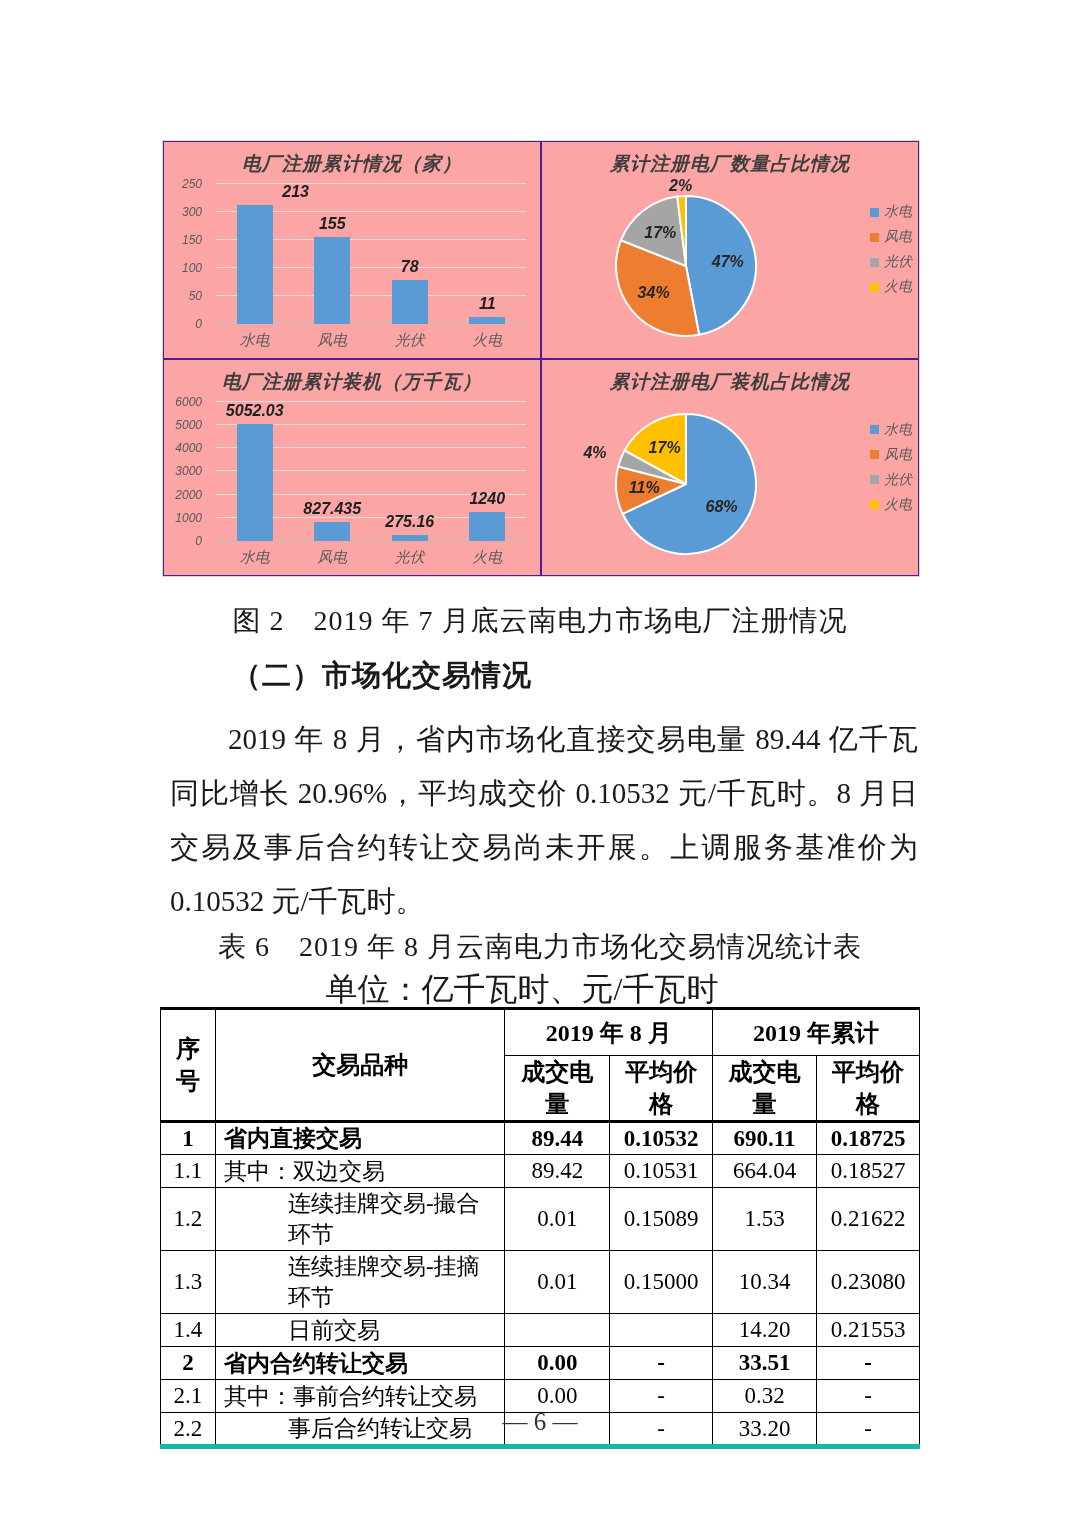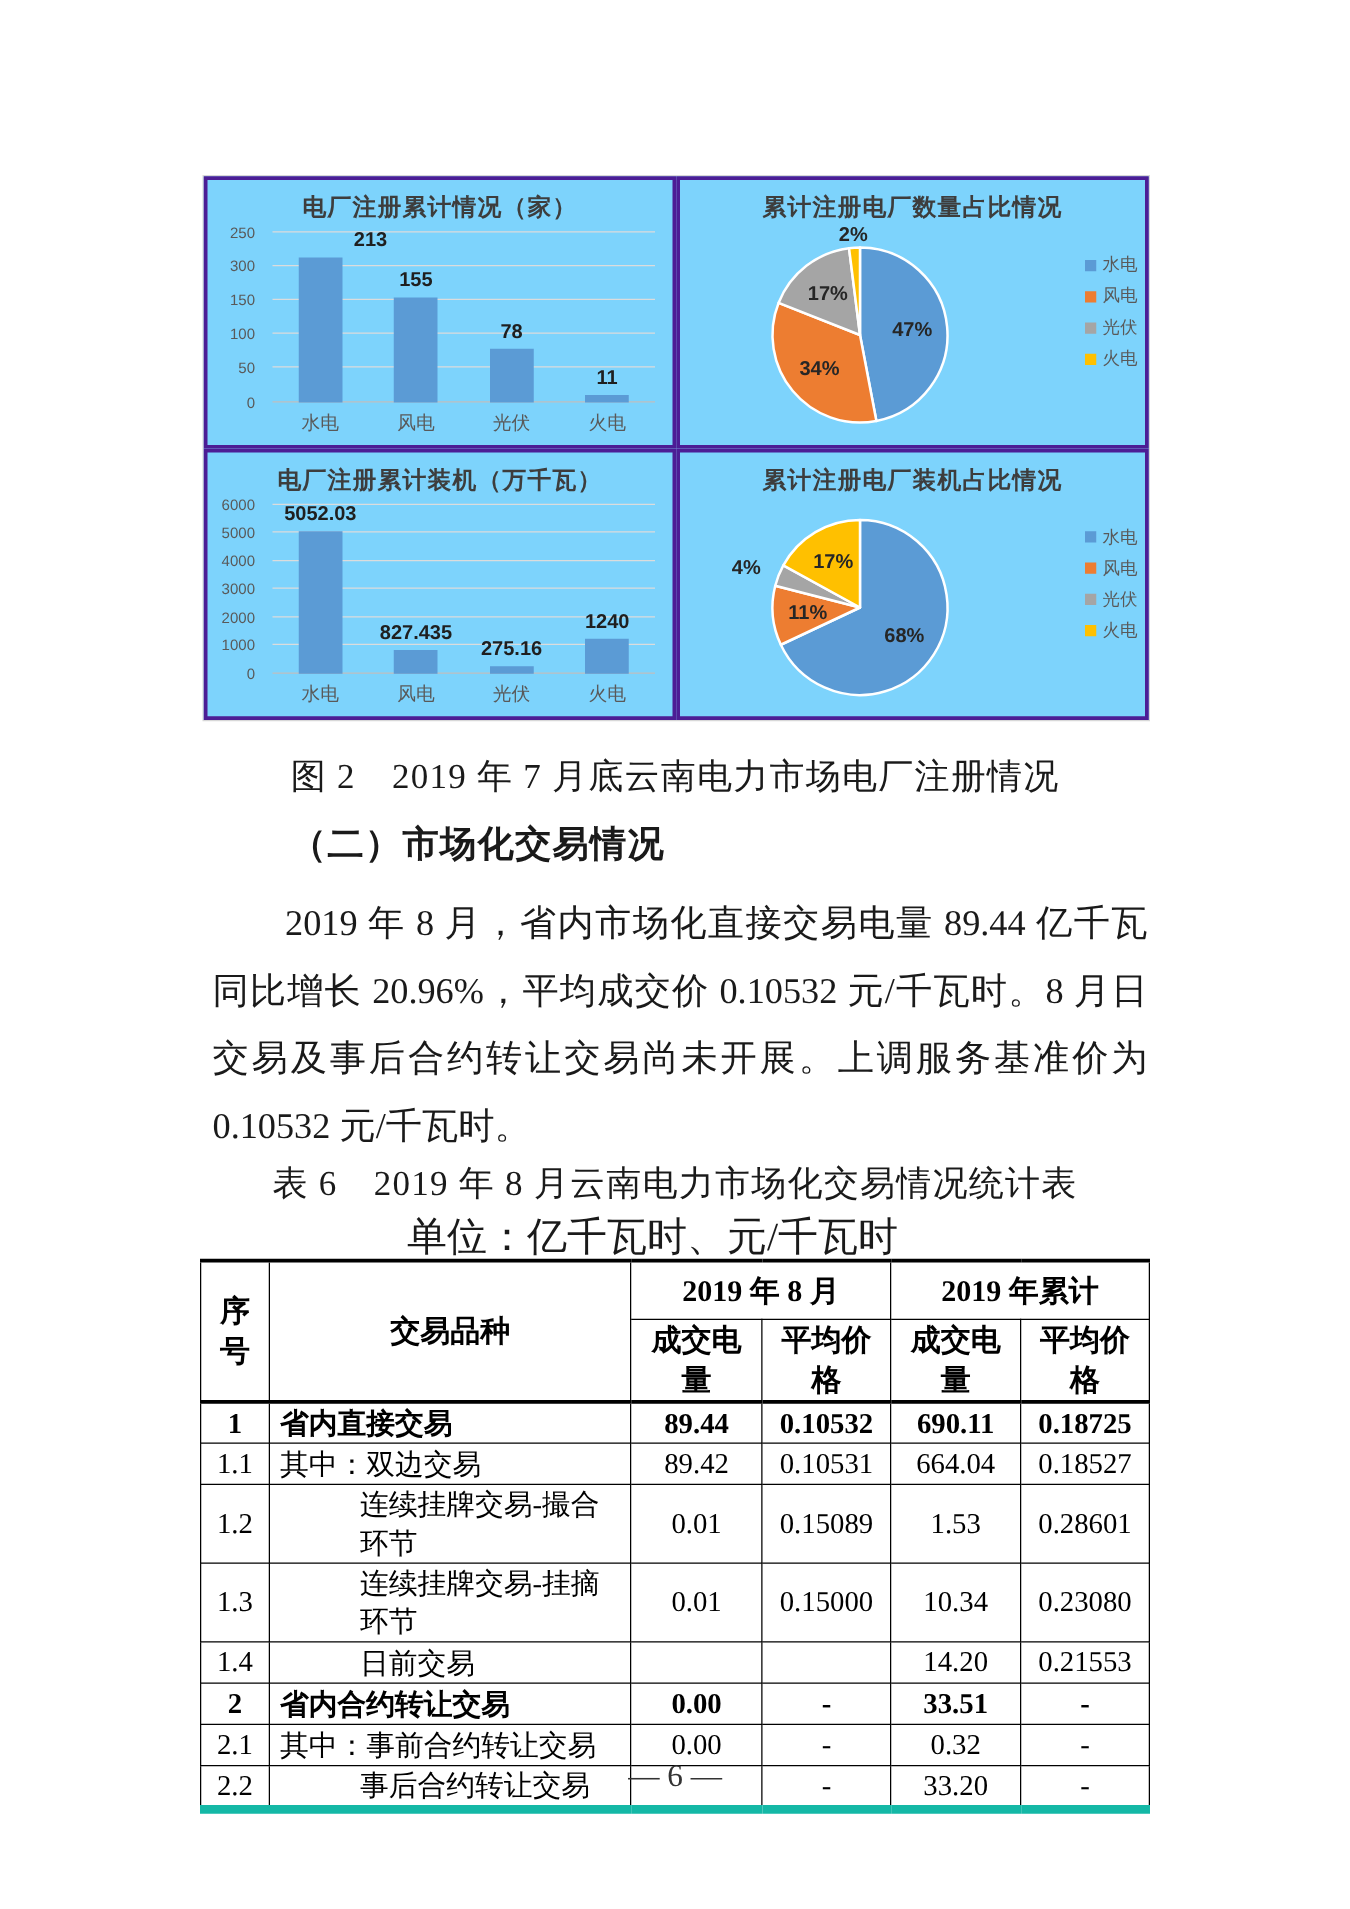--- a/index.html
+++ b/index.html
@@ -19,24 +19,25 @@
     position: absolute; left: 162px; top: 140px;
     width: 758px; height: 437px;
     display: grid;
     grid-template-columns: 1fr 1fr;
     grid-template-rows: 1fr 1fr;
     border: 1px solid #d8d8d8;
     background: #fff;
   }
   .panel {
     position: relative;
-    border: 3px solid #4c1d95;
+    border: 1px solid #4c1d95;
     overflow: hidden;
     font-family: "Liberation Sans", sans-serif;
-    background: #7dd3fc;
+    background: #fca5a5;
+    font-style: italic;
   }
   .panel-title {
     position: absolute; top: 9px; left: 0; right: 0;
     text-align: center;
     font-size: 19px; font-weight: 700; color: #3d3d3d;
     letter-spacing: 1px;
   }
   .plot { position: absolute; left: 52px; right: 14px; top: 42px; bottom: 34px; }
   .gridline { position: absolute; left: 0; right: 0; height: 1px; background: #dcdcdc; }
   .axisline { position: absolute; left: 0; right: 0; bottom: 0; height: 1px; background: #bfbfbf; }
@@ -98,21 +99,21 @@
     color: #000;
     padding: 0 4px;
     text-align: center;
     vertical-align: middle;
   }
   .stats-table thead tr:first-child th { border-top: 3px solid #000; height: 47px; }
   .stats-table thead tr:last-child th { height: 46px; }
   .stats-table thead th { font-weight: 700; font-size: 24px; }
   .stats-table tbody tr { height: 33px; }
   .stats-table tbody tr:first-child td { border-top: 3px solid #000; }
-  .stats-table tbody tr:last-child td { border-bottom: 7px solid #14b8a6; }
+  .stats-table tbody tr:last-child td { border-bottom: 5px solid #14b8a6; }
   .stats-table td.name { text-align: left; padding-left: 8px; }
   .stats-table td.name.ind1 { padding-left: 72px; }
   .stats-table tr.bold td { font-weight: 700; }
 
   .page-number {
     position: absolute; left: 0; top: 1408px; width: 100%;
     text-align: center; font-size: 25px; color: #333;
   }
 </style>
 </head>
@@ -326,21 +327,21 @@
           <td class="num">0.10531</td>
           <td class="num">664.04</td>
           <td class="num">0.18527</td>
         </tr>
         <tr>
           <td>1.2</td>
           <td class="name ind1">连续挂牌交易-撮合环节</td>
           <td class="num">0.01</td>
           <td class="num">0.15089</td>
           <td class="num">1.53</td>
-          <td class="num">0.28601</td>
+          <td class="num">0.21622</td>
         </tr>
         <tr>
           <td>1.3</td>
           <td class="name ind1">连续挂牌交易-挂摘环节</td>
           <td class="num">0.01</td>
           <td class="num">0.15000</td>
           <td class="num">10.34</td>
           <td class="num">0.23080</td>
         </tr>
         <tr>

